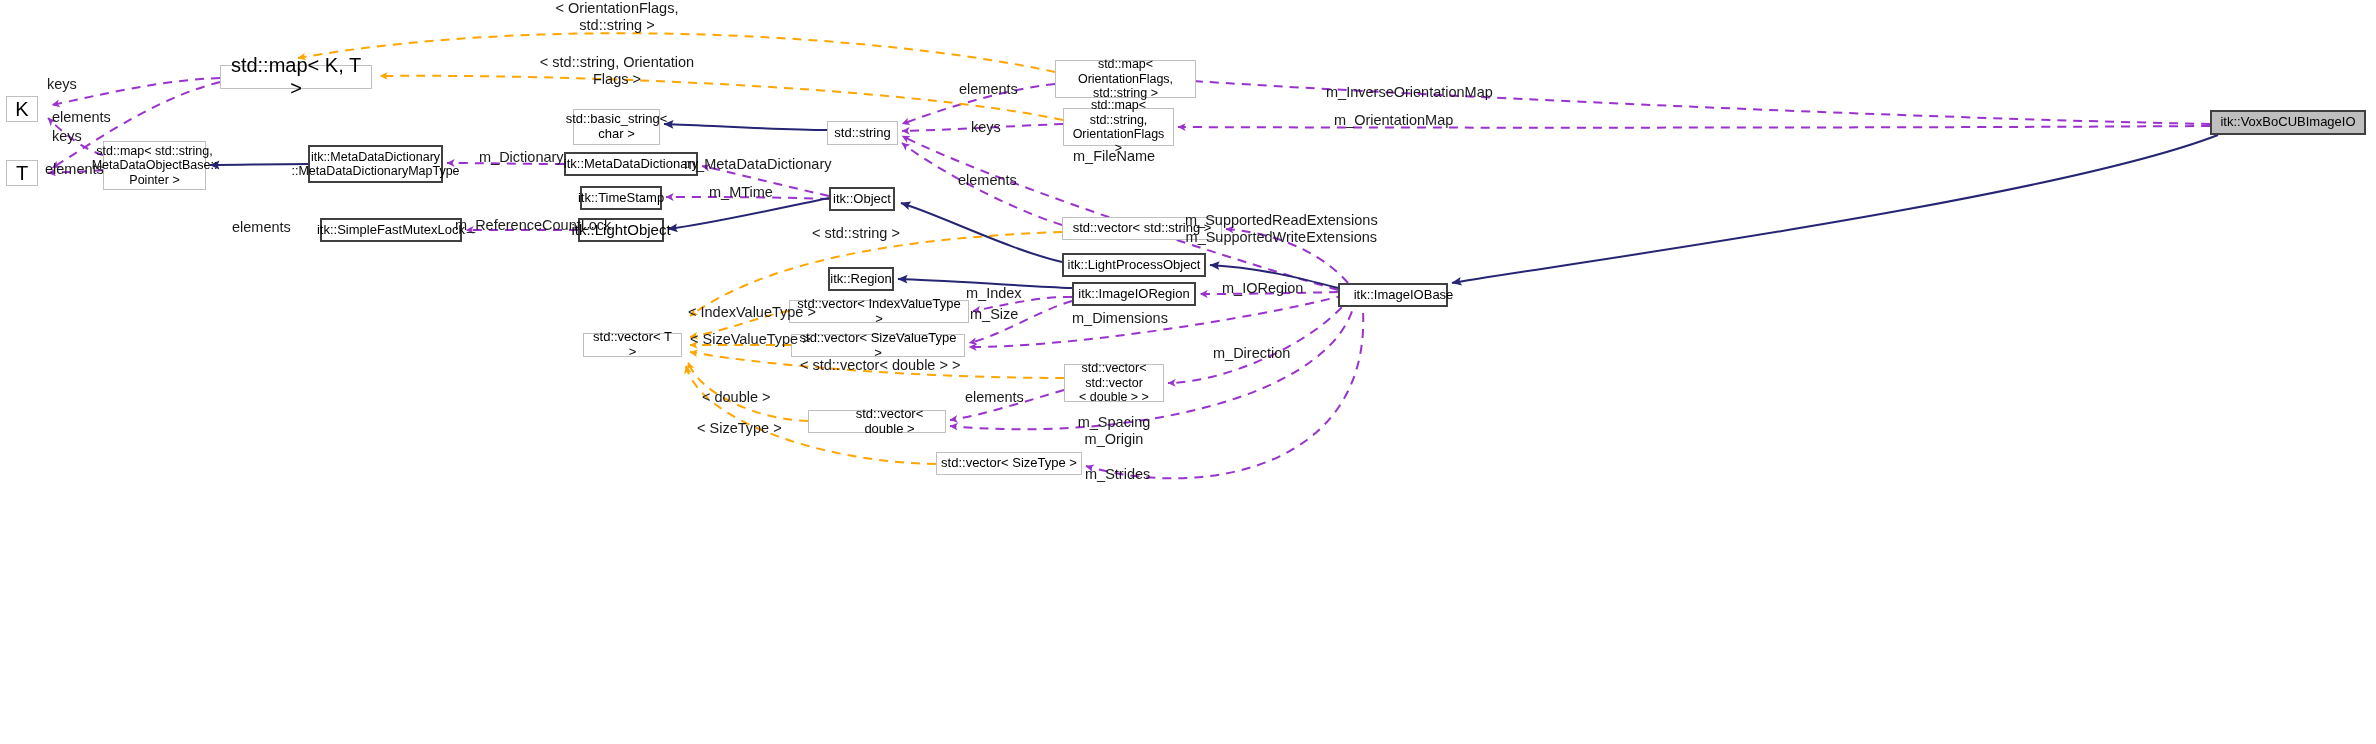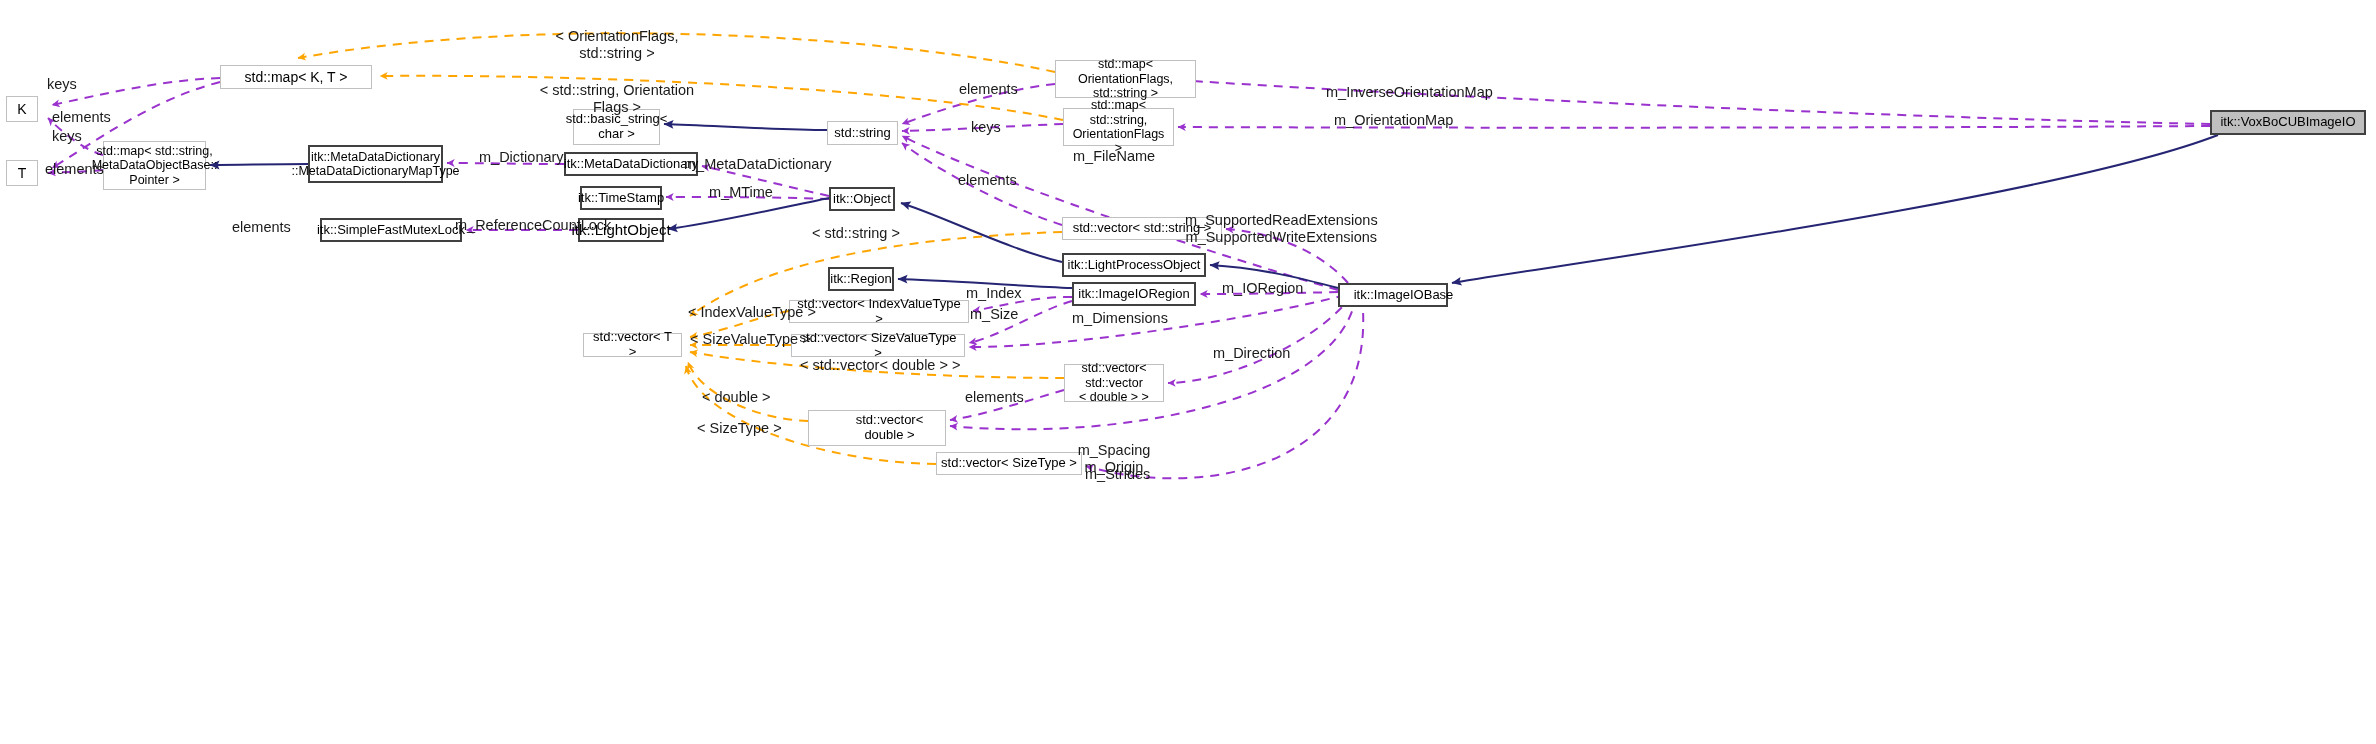--- a/index.html
+++ b/index.html
@@ -4,40 +4,40 @@
 <style>
   html,body{margin:0;padding:0;background:#ffffff;}
   body{width:2376px;height:744px;overflow:hidden;font-family:"Liberation Sans",sans-serif;}
   #diagram{position:relative;width:2376px;height:744px;}
   svg.edges{position:absolute;left:0;top:0;width:2376px;height:744px;}
   .node{
     position:absolute;
     box-sizing:border-box;
     display:flex;align-items:center;justify-content:center;
     text-align:center;
-    font-size:14px;
+    font-size:20px;
     color:#000000;
     background:#ffffff;
     line-height:1.15;
     white-space:pre-line;
     padding:1px 4px;
   }
   .node.thin{border:1px solid #c0c0c0;}
   .node.thick{border:2px solid #404040;}
   .node.current{border:2px solid #404040;background:#bfbfbf;}
   .edge-label{
     position:absolute;
     font-size:14.5px;
     color:#1a1a1a;
     white-space:pre-line;
     text-align:center;
     line-height:1.18;
     pointer-events:none;
   }
-  .edge-label.ctr{transform:translateX(-50%);margin-top:28px;}
+  .edge-label.ctr{transform:translateX(-50%);}
 </style>
 </head>
 <body>
 
 <div id="diagram">
 
   <svg class="edges" viewBox="0 0 2376 744">
     <defs>
       <marker id="arrUse" markerWidth="9" markerHeight="9" refX="8.2" refY="4.5" orient="auto" markerUnits="userSpaceOnUse">
         <path d="M8.5,4.5 L0.5,0.6 L2.6,4.5 L0.5,8.4 Z" fill="#9a32cd"></path>
@@ -147,21 +147,21 @@
   <div class="node thick" style="left:564px;top:152px;width:134px;height:24px;font-size:13px;">itk::MetaDataDictionary</div>
   <div class="node thick" style="left:580px;top:186px;width:82px;height:24px;font-size:13px;">itk::TimeStamp</div>
   <div class="node thick" style="left:320px;top:218px;width:142px;height:24px;font-size:13px;">itk::SimpleFastMutexLock</div>
   <div class="node thick" style="left:578px;top:218px;width:86px;height:24px;font-size:15px;">itk::LightObject</div>
   <div class="node thick" style="left:829px;top:187px;width:66px;height:24px;font-size:13px;">itk::Object</div>
   <div class="node thin" style="left:827px;top:121px;width:71px;height:24px;font-size:13px;">std::string</div>
   <div class="node thick" style="left:828px;top:267px;width:66px;height:24px;font-size:13px;">itk::Region</div>
   <div class="node thin" style="left:583px;top:333px;width:99px;height:24px;font-size:13px;">std::vector&lt; T &gt;</div>
   <div class="node thin" style="left:789px;top:300px;width:180px;height:23px;font-size:13px;">std::vector&lt; IndexValueType &gt;</div>
   <div class="node thin" style="left:791px;top:334px;width:174px;height:23px;font-size:13px;">std::vector&lt; SizeValueType &gt;</div>
-  <div class="node thin" style="left:808px;top:410px;width:138px;height:36px;font-size:13px;padding-left:29px;">std::vector&lt; double &gt;</div>
+  <div class="node thin" style="left:808px;top:410px;width:138px;height:23px;font-size:13px;padding-left:29px;">std::vector&lt; double &gt;</div>
   <div class="node thin" style="left:936px;top:452px;width:146px;height:23px;font-size:13px;">std::vector&lt; SizeType &gt;</div>
   <div class="node thin" style="left:1055px;top:60px;width:141px;height:38px;font-size:12.5px;">std::map&lt; OrientationFlags,
 std::string &gt;</div>
   <div class="node thin" style="left:1063px;top:108px;width:111px;height:38px;font-size:12.5px;">std::map&lt; std::string,
 OrientationFlags &gt;</div>
   <div class="node thin" style="left:1062px;top:217px;width:160px;height:23px;font-size:13px;">std::vector&lt; std::string &gt;</div>
   <div class="node thick" style="left:1062px;top:253px;width:144px;height:24px;font-size:13px;">itk::LightProcessObject</div>
   <div class="node thick" style="left:1072px;top:282px;width:124px;height:24px;font-size:13px;">itk::ImageIORegion</div>
   <div class="node thin" style="left:1064px;top:364px;width:100px;height:38px;font-size:12.5px;">std::vector&lt; std::vector
 &lt; double &gt; &gt;</div>

